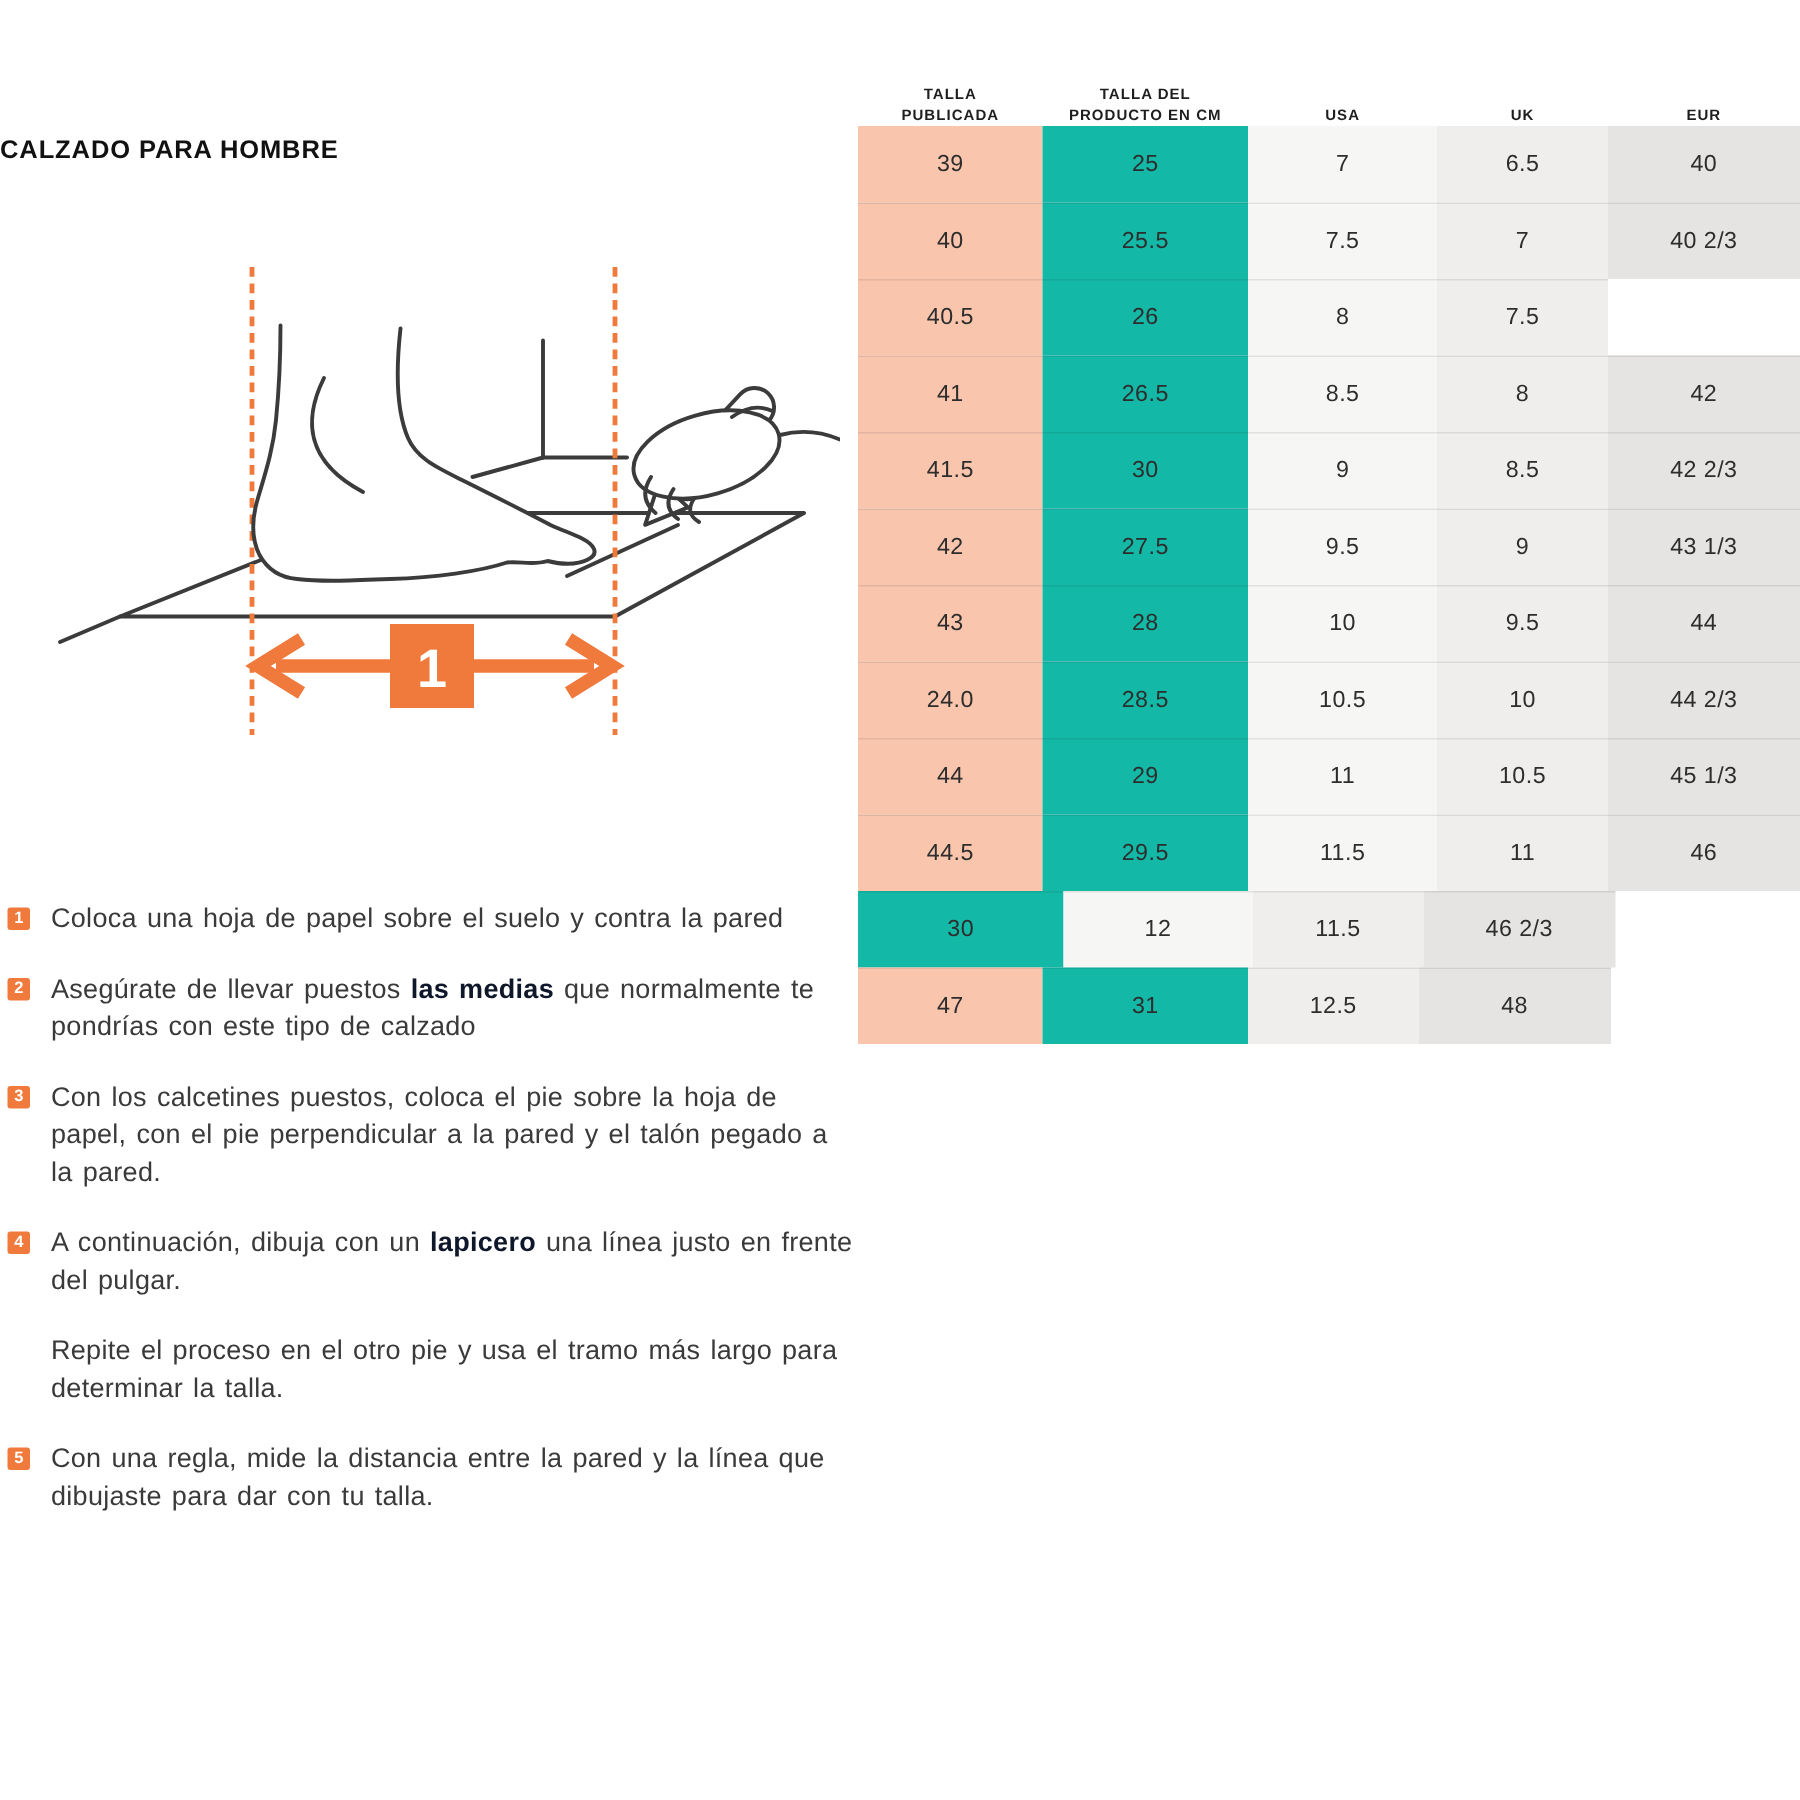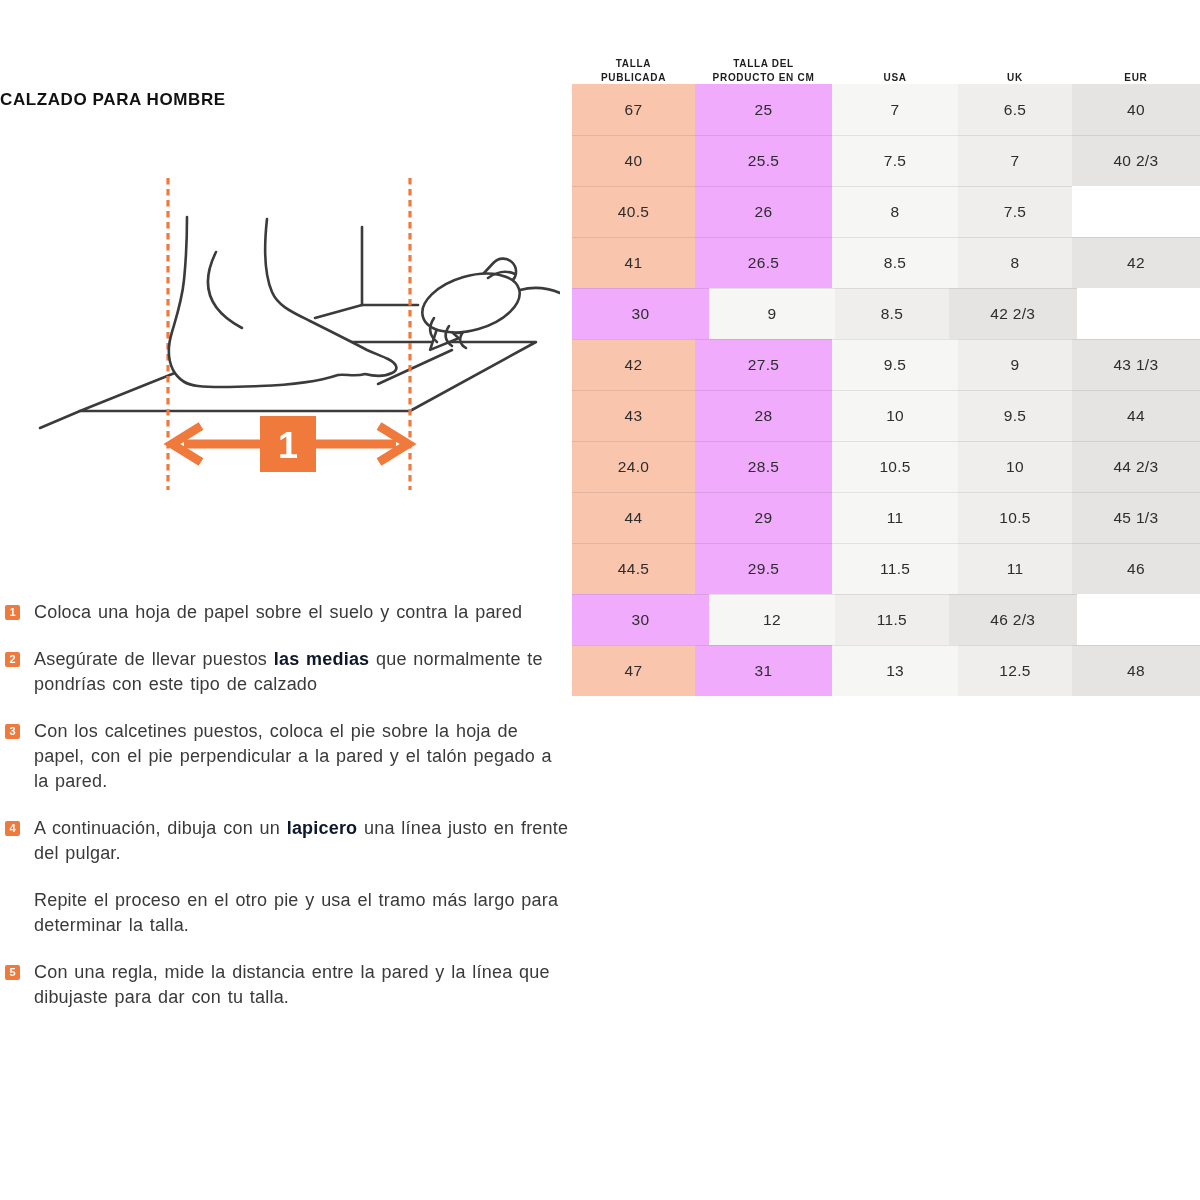--- a/index.html
+++ b/index.html
@@ -46,21 +46,21 @@
     display:flex;align-items:center;justify-content:center;
     font-size:15.5px;color:#2d2d2d;letter-spacing:0.3px;
     box-sizing:border-box;
   }
   .c0{width:19.6%;}
   .c1{width:21.8%;}
   .c2{width:20.1%;}
   .c3{width:18.1%;}
   .c4{width:20.4%;}
   .td.c0{background:var(--col1,#f9c5ad);}
-  .td.c1{background:#f0abfc;}
+  .td.c1{background:#14b8a6;}
   .td.c2{background:var(--col3,#f6f6f5);}
   .td.c3{background:var(--col4,#efeeec);}
   .td.c4{background:var(--col5,#e5e4e2);}
 </style>
 </head>
 <body>
 <div id="page">
 
   <div class="title">CALZADO PARA HOMBRE</div>
 
@@ -156,21 +156,21 @@
         <div class="th c0">TALLA
 PUBLICADA</div>
         <div class="th c1">TALLA DEL
 PRODUCTO EN CM</div>
         <div class="th c2">USA</div>
         <div class="th c3">UK</div>
         <div class="th c4">EUR</div>
       </div>
     <div class="tbody">
         <div class="tr">
-          <div class="td c0">67</div>
+          <div class="td c0">39</div>
           <div class="td c1">25</div>
           <div class="td c2">7</div>
           <div class="td c3">6.5</div>
           <div class="td c4">40</div>
         </div>
         <div class="tr">
           <div class="td c0">40</div>
           <div class="td c1">25.5</div>
           <div class="td c2">7.5</div>
           <div class="td c3">7</div>
@@ -183,20 +183,21 @@
           <div class="td c3">7.5</div>
         </div>
         <div class="tr">
           <div class="td c0">41</div>
           <div class="td c1">26.5</div>
           <div class="td c2">8.5</div>
           <div class="td c3">8</div>
           <div class="td c4">42</div>
         </div>
         <div class="tr">
+          <div class="td c0">41.5</div>
           <div class="td c1">30</div>
           <div class="td c2">9</div>
           <div class="td c3">8.5</div>
           <div class="td c4">42 2/3</div>
         </div>
         <div class="tr">
           <div class="td c0">42</div>
           <div class="td c1">27.5</div>
           <div class="td c2">9.5</div>
           <div class="td c3">9</div>
@@ -232,20 +233,19 @@
         </div>
         <div class="tr">
           <div class="td c1">30</div>
           <div class="td c2">12</div>
           <div class="td c3">11.5</div>
           <div class="td c4">46 2/3</div>
         </div>
         <div class="tr">
           <div class="td c0">47</div>
           <div class="td c1">31</div>
-          <div class="td c2">13</div>
           <div class="td c3">12.5</div>
           <div class="td c4">48</div>
         </div>
       </div>
   </div>
 
 </div>
 
 </body></html>

